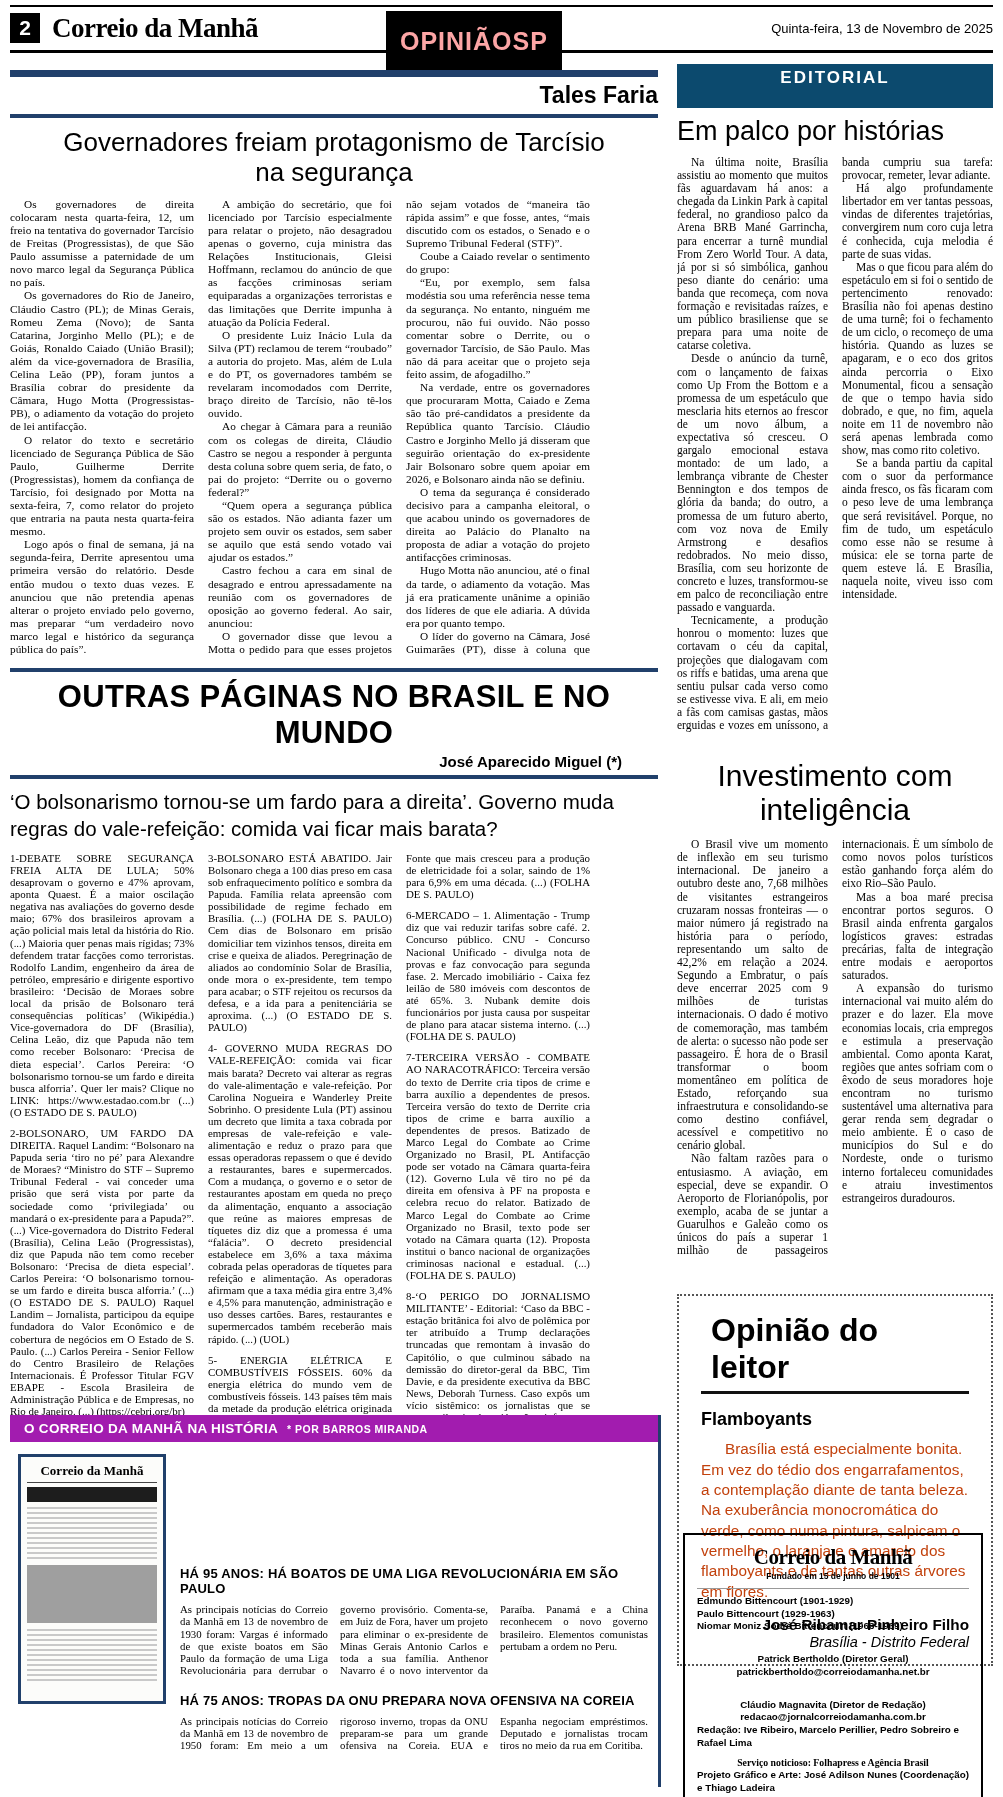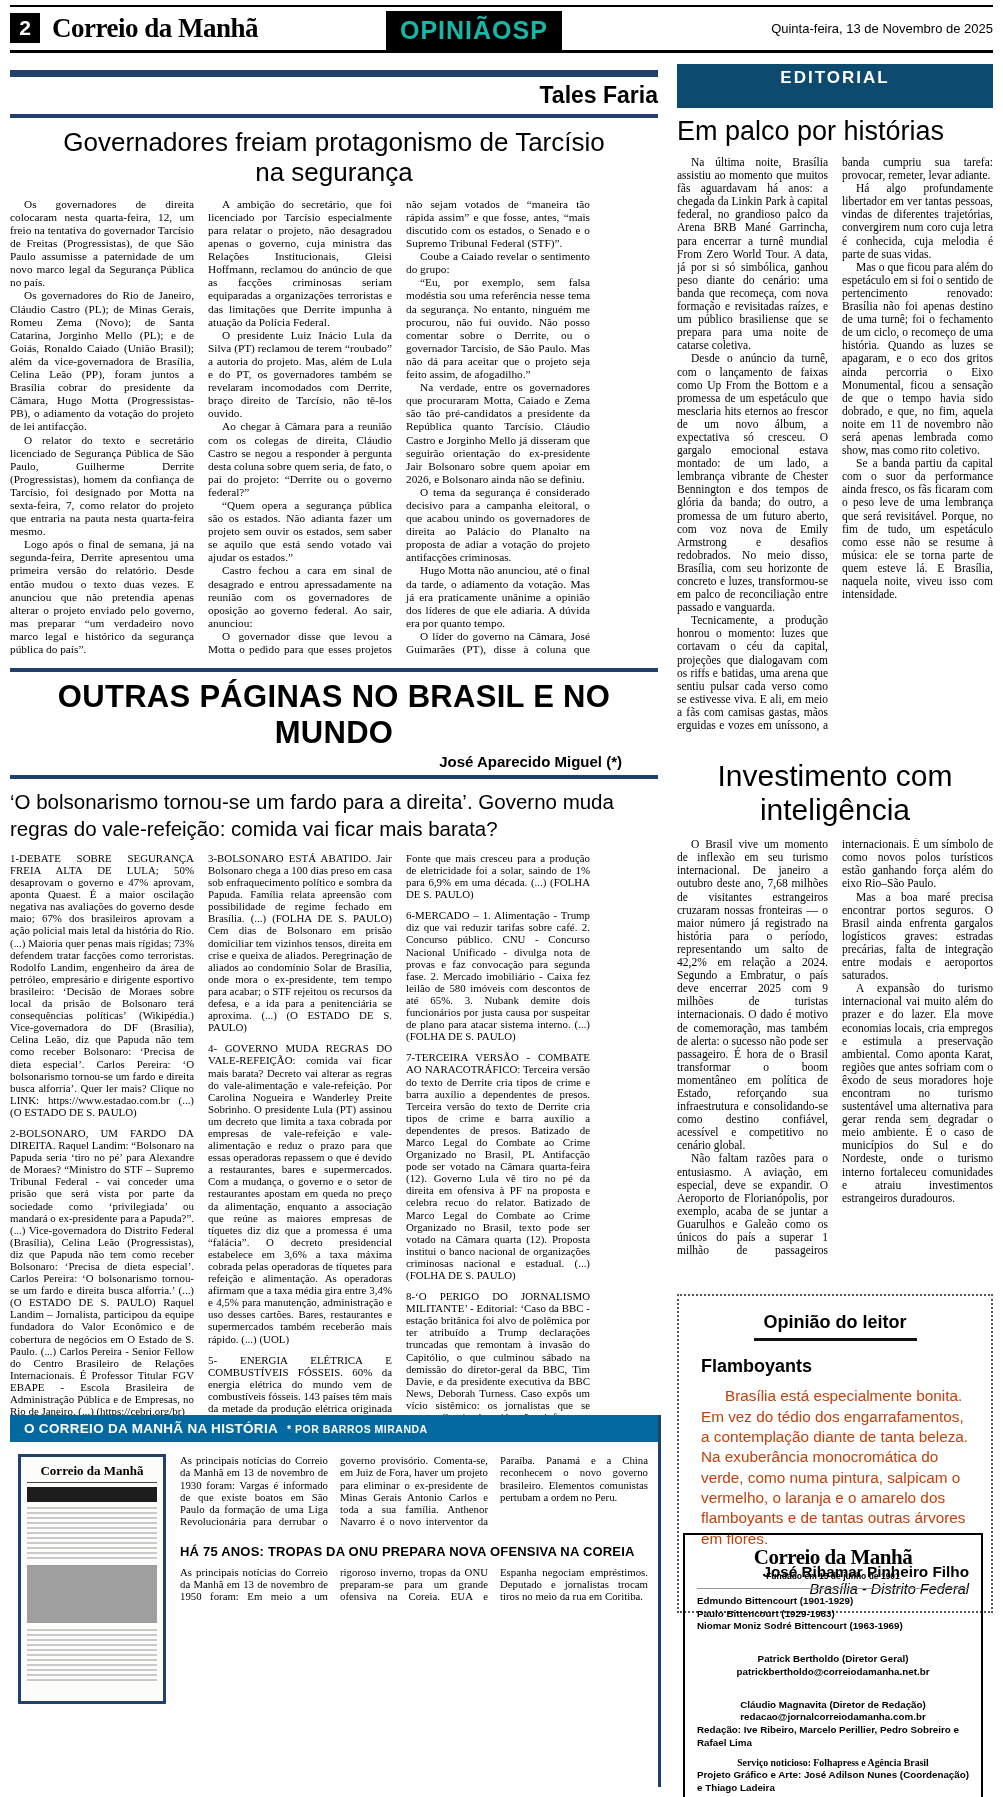--- a/index.html
+++ b/index.html
@@ -8,22 +8,22 @@
   .serif{font-family:"Liberation Serif",serif;}
   .rule{position:absolute;left:10px;right:10px;background:#000;}
   .rule.top-thin{top:5px;height:2px;}
   .rule.header-bottom{top:50px;height:3px;}
   
   .topbar{position:absolute;top:10px;left:10px;right:10px;height:36px;display:flex;align-items:center;}
   .pagenum{width:30px;height:30px;background:#000;color:#fff;font-weight:800;font-size:21px;
            display:flex;align-items:center;justify-content:center;}
   .paperlogo{font-family:"Liberation Serif",serif;font-weight:700;font-size:27px;letter-spacing:-0.5px;
              margin-left:12px;white-space:nowrap;}
-  .badge{position:absolute;left:376px;top:1px;background:#000;color:#14b8a6;font-weight:800;
-         font-size:25px;letter-spacing:1px;padding:5px 14px;}
+  .badge{position:absolute;left:376px;top:1px;background:#000;color:#fca5a5;font-weight:800;
+         font-size:25px;letter-spacing:1px;padding:16px 14px;}
   .hdate{margin-left:auto;font-size:13px;font-weight:500;}
   
   .left-zone{position:absolute;left:10px;top:70px;width:648px;}
   .right-zone{position:absolute;left:677px;top:64px;width:316px;}
   .nbar{background:#21406b;}
   .h7{height:7px;} .h4{height:4px;}
   
   .tales-name{font-size:23px;font-weight:700;text-align:right;margin:5px 0 5px;}
   .tales-headline{font-size:26px;font-weight:500;line-height:1.17;text-align:center;margin:9px auto 10px;width:88%;}
   .tales-body{width:580px;height:470px;overflow:hidden;column-count:3;column-gap:14px;column-fill:auto;
@@ -42,29 +42,29 @@
   .ed-title{font-size:27px;font-weight:500;margin:8px 0 9px;}
   .ed-body{height:585px;overflow:hidden;column-count:2;column-gap:14px;column-fill:auto;
            font-size:11.5px;line-height:13.1px;text-align:justify;}
   .ed-body p,.inv-body p{margin:0;text-indent:14px;}
   
   .inv-title{font-size:30px;font-weight:500;line-height:1.12;text-align:center;margin:18px 0 12px;}
   .inv-body{height:430px;overflow:hidden;column-count:2;column-gap:14px;column-fill:auto;
             font-size:11.5px;line-height:13.1px;text-align:justify;}
   
   .reader-box{margin-top:26px;border:2px dotted #555;padding:16px 22px 14px;}
-  .rb-title{font-size:18px;font-weight:700;width:fit-content;margin:0 auto;border-bottom:3px solid #111;
+  .rb-title{font-size:32px;font-weight:700;width:fit-content;margin:0 auto;border-bottom:3px solid #111;
             padding:0 10px 5px;}
   .rb-heading{font-size:18px;font-weight:700;margin:15px 0 9px;}
   .rb-text{font-size:15.3px;line-height:1.33;color:#c2410c;text-indent:24px;margin:0;}
   .rb-name{text-align:right;font-weight:700;font-size:15.3px;margin-top:14px;}
   .rb-place{text-align:right;font-style:italic;font-weight:500;font-size:14.5px;}
   
   .history{position:absolute;left:10px;top:1415px;width:648px;height:372px;border-right:3px solid #21406b;}
-  .hist-bar{background:#0369a1;color:#fff;height:27px;display:flex;align-items:center;padding-left:14px;}
+  .hist-bar{background:#a21caf;color:#fff;height:27px;display:flex;align-items:center;padding-left:14px;}
   .hb-main{font-weight:700;font-size:13.5px;letter-spacing:.3px;}
   .hb-by{font-weight:600;font-size:10.5px;margin-left:9px;letter-spacing:.5px;}
   .hist-flex{display:flex;gap:14px;padding:12px 10px 0 8px;}
   .thumb{width:148px;height:250px;border:3px solid #21406b;background:#fcfcfa;padding:6px;box-sizing:border-box;flex:none;}
   .thumb-logo{font-family:"Liberation Serif",serif;font-weight:700;font-size:13px;text-align:center;white-space:nowrap;}
   .thumb-rule{height:1px;background:#444;margin:3px 0 4px;}
   .thumb-strip{height:15px;background:#1d1d1d;margin-bottom:5px;}
   .thumb-lines{height:52px;background:repeating-linear-gradient(#c9c9c9 0 2px,transparent 2px 5px);margin-bottom:6px;}
   .thumb-photo{height:58px;background:#9f9f9f;margin-bottom:6px;}
   .hist-texts{flex:1;min-width:0;}
@@ -191,20 +191,21 @@
     <div class="hist-flex">
       <div class="thumb">
         <div class="thumb-logo">Correio da Manhã</div>
         <div class="thumb-rule"></div>
         <div class="thumb-strip"></div>
         <div class="thumb-lines"></div>
         <div class="thumb-photo"></div>
         <div class="thumb-lines"></div>
       </div>
       <div class="hist-texts">
+        <h3 class="hist-h first">HÁ 95 ANOS: HÁ BOATOS DE UMA LIGA REVOLUCIONÁRIA EM SÃO PAULO</h3>
         <div class="hist-body serif">
           <p>As principais notícias do Correio da Manhã em 13 de novembro de 1930 foram: Vargas é informado de que existe boatos em São Paulo da formação de uma Liga Revolucionária para derrubar o governo provisório. Comenta-se, em Juiz de Fora, haver um projeto para eliminar o ex-presidente de Minas Gerais Antonio Carlos e toda a sua família. Anthenor Navarro é o novo interventor da Paraíba. Panamá e a China reconhecem o novo governo brasileiro. Elementos comunistas pertubam a ordem no Peru.</p>
         </div>
         <h3 class="hist-h second">HÁ 75 ANOS: TROPAS DA ONU PREPARA NOVA OFENSIVA NA COREIA</h3>
         <div class="hist-body serif">
           <p>As principais notícias do Correio da Manhã em 13 de novembro de 1950 foram: Em meio a um rigoroso inverno, tropas da ONU preparam-se para um grande ofensiva na Coreia. EUA e Espanha negociam empréstimos. Deputado e jornalistas trocam tiros no meio da rua em Coritiba.</p>
         </div>
       </div>
     </div>
   </section>

